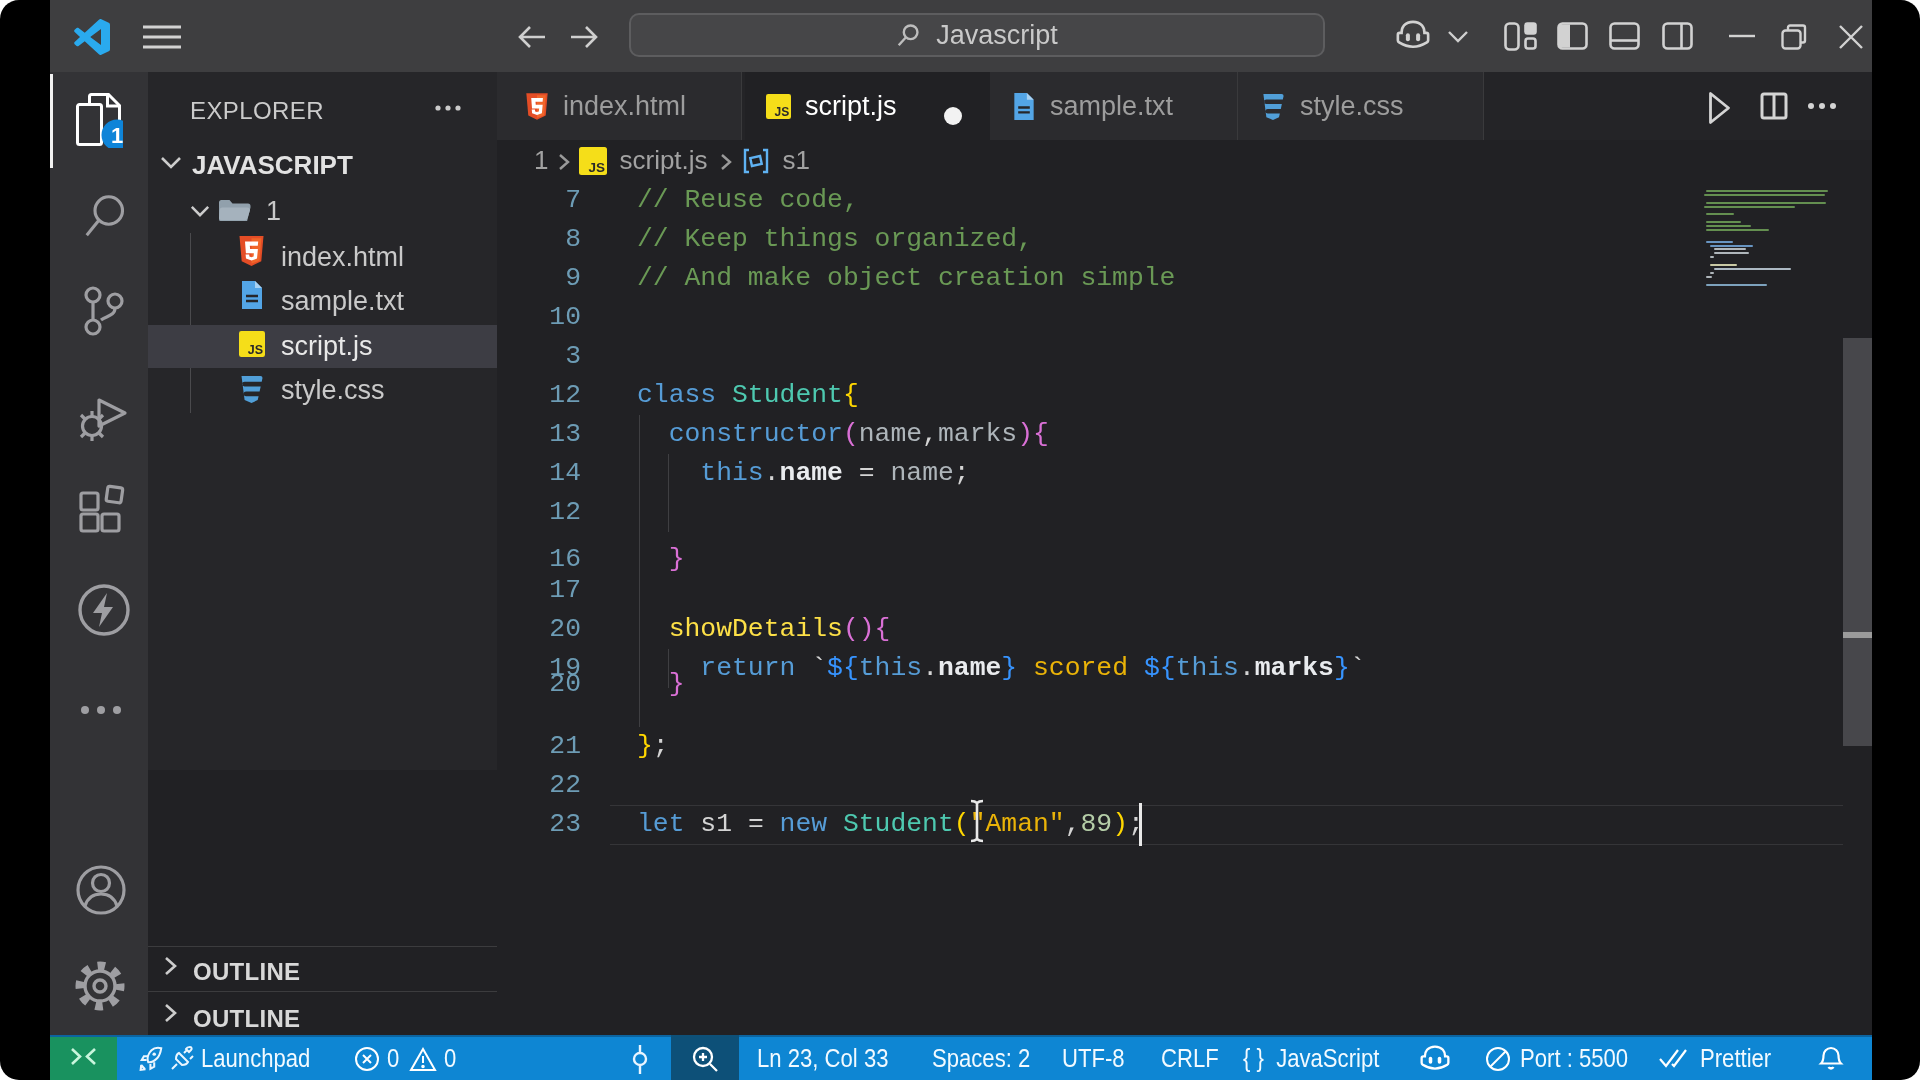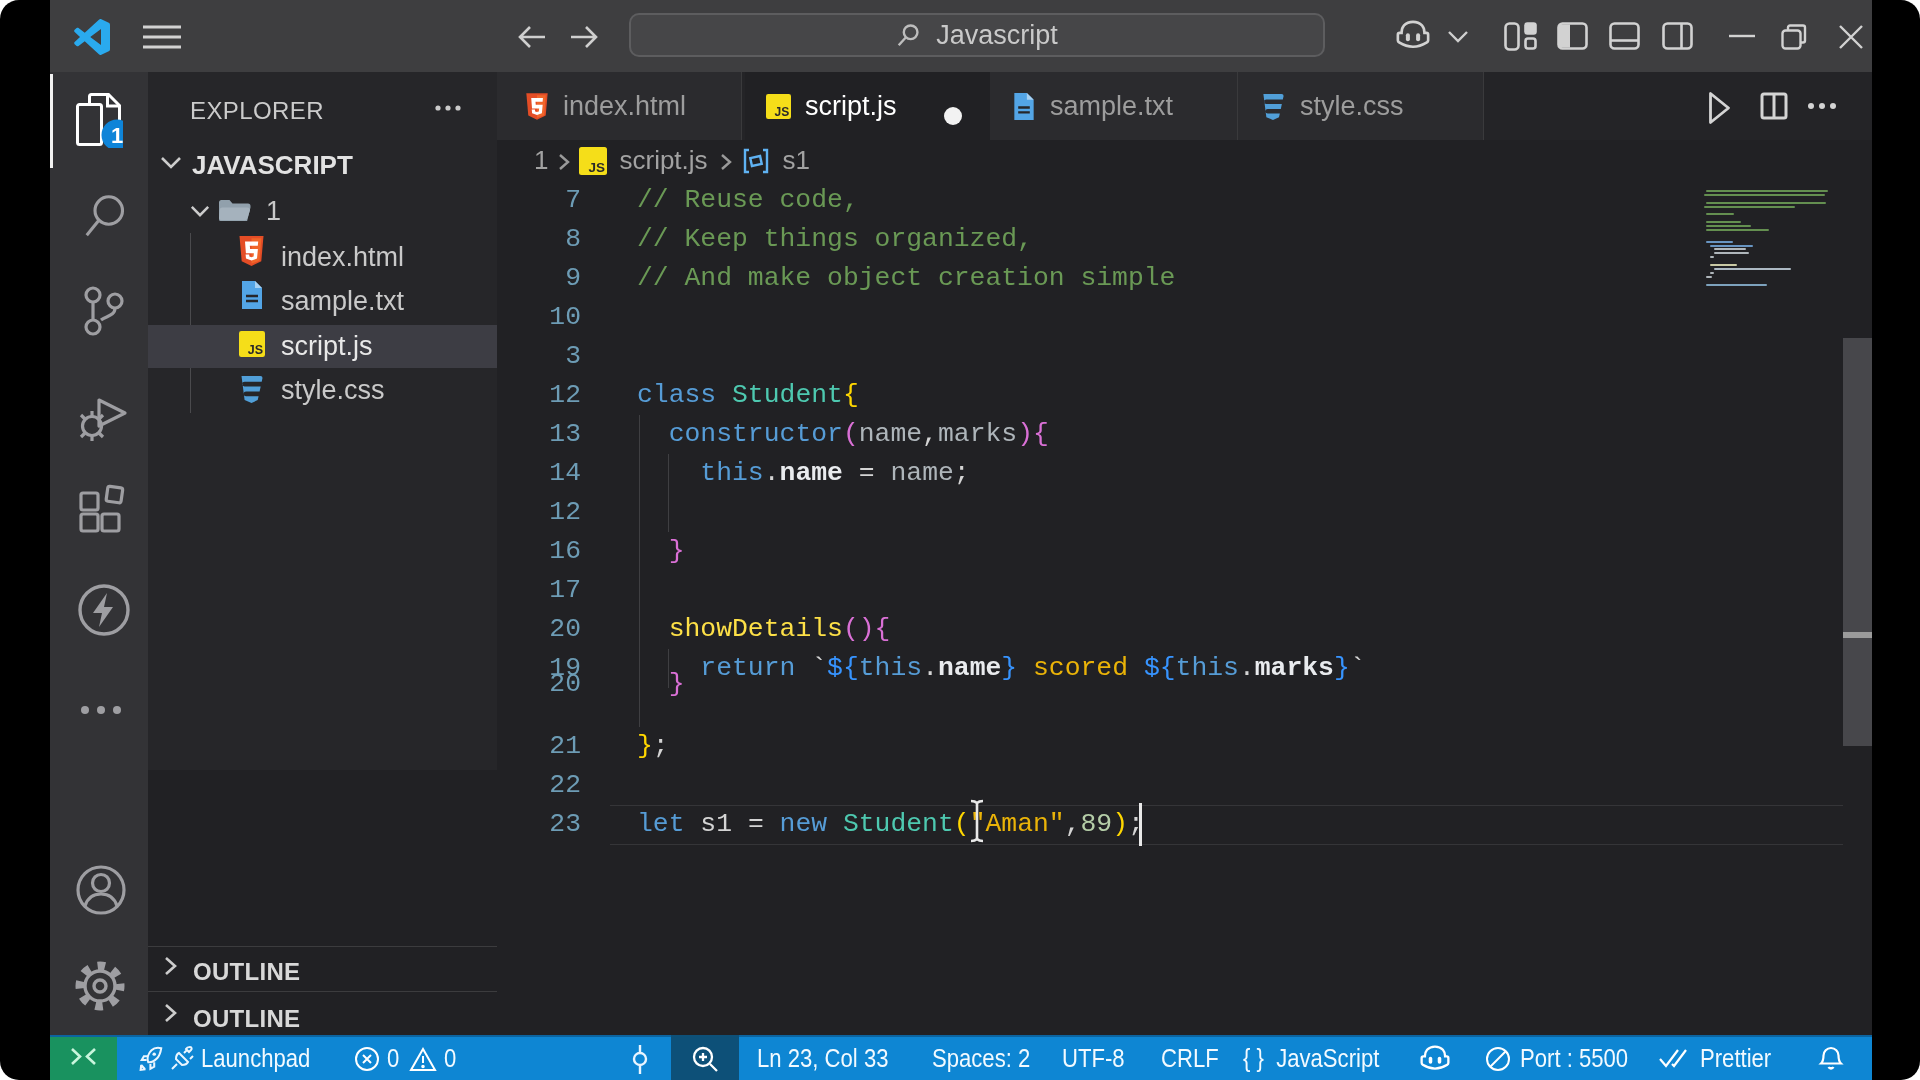--- a/index.html
+++ b/index.html
@@ -348,21 +348,21 @@
 <div class="codearea">
 <div class="cl" style="top:0px;"><span class="num">7</span><span class="txt"><span class="c">// Reuse code,</span></span></div>
 <div class="cl" style="top:39px;"><span class="num">8</span><span class="txt"><span class="c">// Keep things organized,</span></span></div>
 <div class="cl" style="top:78px;"><span class="num">9</span><span class="txt"><span class="c">// And make object creation simple</span></span></div>
 <div class="cl" style="top:117px;"><span class="num">10</span><span class="txt"></span></div>
 <div class="cl" style="top:156px;"><span class="num">3</span><span class="txt"></span></div>
 <div class="cl" style="top:195px;"><span class="num">12</span><span class="txt"><span class="k">class</span> <span class="t">Student</span><span class="b1">{</span></span></div>
 <div class="cl" style="top:234px;"><span class="num">13</span><span class="txt">  <span class="k">constructor</span><span class="b2">(</span><span class="v">name</span><span class="p">,</span><span class="v">marks</span><span class="b2">){</span></span></div>
 <div class="cl" style="top:273px;"><span class="num">14</span><span class="txt">    <span class="k">this</span><span class="p">.</span><span class="prop">name</span> <span class="p">=</span> <span class="v">name</span><span class="p">;</span></span></div>
 <div class="cl" style="top:312px;"><span class="num">12</span></div>
-<div class="cl" style="top:351px;"><span class="num">16</span><span class="txt">  <span class="b2">}</span></span></div>
+<div class="cl" style="top:359px;"><span class="num">16</span><span class="txt">  <span class="b2">}</span></span></div>
 <div class="cl" style="top:390px;"><span class="num">17</span><span class="txt"></span></div>
 <div class="cl" style="top:429px;"><span class="num">20</span><span class="txt">  <span class="f">showDetails</span><span class="b2">(){</span></span></div>
 <div class="cl" style="top:468px;"><span class="num">19</span><span class="txt">    <span class="k">return</span> <span class="w">`</span><span class="b3">${</span><span class="k">this</span><span class="p">.</span><span class="prop">name</span><span class="b3">}</span><span class="s"> scored </span><span class="b3">${</span><span class="k">this</span><span class="p">.</span><span class="prop">marks</span><span class="b3">}</span><span class="w">`</span></span></div>
 <div class="cl" style="top:484px;"><span class="num">20</span><span class="txt">  <span class="b2">}</span></span></div>
 <div class="cl" style="top:546px;"><span class="num">21</span><span class="txt"><span class="b1">}</span><span class="w">;</span></span></div>
 <div class="cl" style="top:585px;"><span class="num">22</span><span class="txt"></span></div>
 <div class="cl" style="top:624px;"><span class="num">23</span><span class="txt"><span class="k">let</span> <span class="w">s1</span> <span class="p">=</span> <span class="k">new</span> <span class="t">Student</span><span class="b1">(</span><span class="s">"Aman"</span><span class="p">,</span><span class="n">89</span><span class="b1">)</span><span class="w">;</span></span></div>
 <div class="iguide" style="left:142px;top:234px;height:312px;"></div>
 <div class="iguide" style="left:171px;top:273px;height:78px;"></div>
 <div class="iguide" style="left:171px;top:468px;height:39px;"></div>

